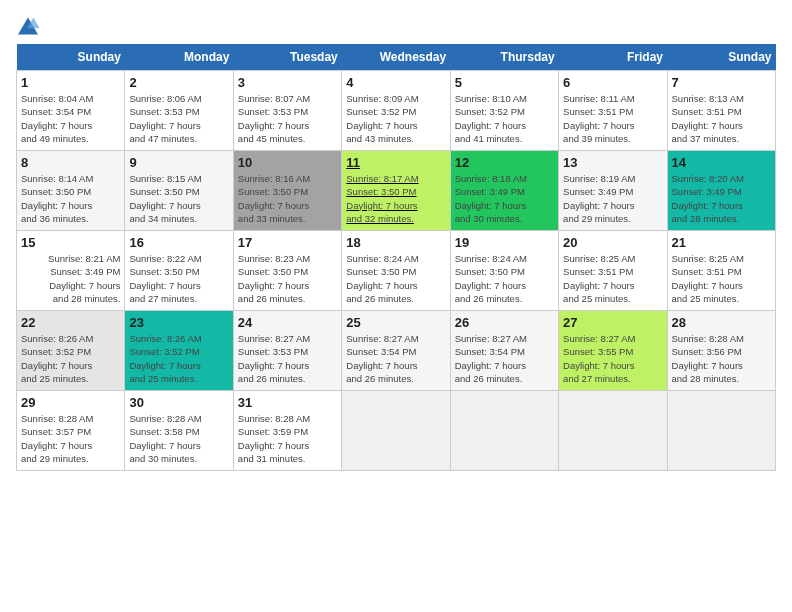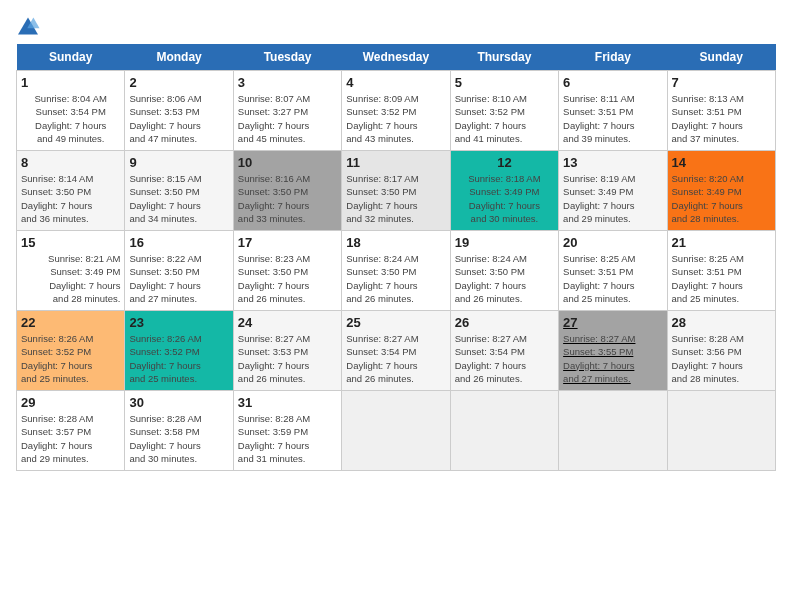--- a/index.html
+++ b/index.html
@@ -48,21 +48,21 @@
     }
     table {
       width: 100%;
       border-collapse: collapse;
       font-size: 10px;
     }
     th {
       background-color: #2a6db5;
       color: #fff;
       padding: 6px 4px;
-      text-align: center;
+      text-align: right;
       font-size: 12px;
       font-weight: bold;
     }
     td {
       border: 1px solid #ccc;
       padding: 4px;
       vertical-align: top;
       height: 80px;
       width: 14.28%;
       background: #fff;
@@ -118,36 +118,36 @@
         <th>Wednesday</th>
         <th>Thursday</th>
         <th>Friday</th>
         <th>Sunday</th>
       </tr>
   </thead>
   <tbody id="calendar-body">
   <tr>
         <td>
           <span class="day-num">1</span>
-          <div class="day-info" style="white-space: pre-line; text-align: center;">Sunrise: 8:04 AM
+          <div class="day-info" style="white-space: pre-line;">Sunrise: 8:04 AM
 Sunset: 3:54 PM
 Daylight: 7 hours
 and 49 minutes.</div>
         </td>
         <td>
           <span class="day-num">2</span>
           <div class="day-info" style="white-space: pre-line;">Sunrise: 8:06 AM
 Sunset: 3:53 PM
 Daylight: 7 hours
 and 47 minutes.</div>
         </td>
         <td>
           <span class="day-num">3</span>
           <div class="day-info" style="white-space: pre-line;">Sunrise: 8:07 AM
-Sunset: 3:27 PM
+Sunset: 3:53 PM
 Daylight: 7 hours
 and 45 minutes.</div>
         </td>
         <td>
           <span class="day-num">4</span>
           <div class="day-info" style="white-space: pre-line;">Sunrise: 8:09 AM
 Sunset: 3:52 PM
 Daylight: 7 hours
 and 43 minutes.</div>
         </td>
@@ -188,42 +188,42 @@
 Daylight: 7 hours
 and 34 minutes.</div>
         </td>
         <td style="background: #a3a3a3;">
           <span class="day-num">10</span>
           <div class="day-info" style="white-space: pre-line;">Sunrise: 8:16 AM
 Sunset: 3:50 PM
 Daylight: 7 hours
 and 33 minutes.</div>
         </td>
-        <td style="background: #e5e5e5;">
+        <td style="background: #bef264; text-decoration: underline;">
           <span class="day-num">11</span>
           <div class="day-info" style="white-space: pre-line;">Sunrise: 8:17 AM
 Sunset: 3:50 PM
 Daylight: 7 hours
 and 32 minutes.</div>
         </td>
-        <td style="background: #14b8a6; text-align: center;">
+        <td style="background: #22c55e;">
           <span class="day-num">12</span>
           <div class="day-info" style="white-space: pre-line;">Sunrise: 8:18 AM
 Sunset: 3:49 PM
 Daylight: 7 hours
 and 30 minutes.</div>
         </td>
         <td style="background: rgb(245, 245, 245);">
           <span class="day-num">13</span>
           <div class="day-info" style="white-space: pre-line;">Sunrise: 8:19 AM
 Sunset: 3:49 PM
 Daylight: 7 hours
 and 29 minutes.</div>
         </td>
-        <td style="background: #f97316; margin-left: 31px;">
+        <td style="background: #14b8a6; margin-left: 31px;">
           <span class="day-num">14</span>
           <div class="day-info" style="white-space: pre-line;">Sunrise: 8:20 AM
 Sunset: 3:49 PM
 Daylight: 7 hours
 and 28 minutes.</div>
         </td>
       </tr>
       <tr>
         <td>
           <span class="day-num">15</span>
@@ -269,21 +269,21 @@
         </td>
         <td>
           <span class="day-num">21</span>
           <div class="day-info" style="white-space: pre-line;">Sunrise: 8:25 AM
 Sunset: 3:51 PM
 Daylight: 7 hours
 and 25 minutes.</div>
         </td>
       </tr>
       <tr>
-        <td style="background: #fdba74;">
+        <td style="background: #e5e5e5;">
           <span class="day-num">22</span>
           <div class="day-info" style="white-space: pre-line;">Sunrise: 8:26 AM
 Sunset: 3:52 PM
 Daylight: 7 hours
 and 25 minutes.</div>
         </td>
         <td style="background: #14b8a6;">
           <span class="day-num">23</span>
           <div class="day-info" style="white-space: pre-line;">Sunrise: 8:26 AM
 Sunset: 3:52 PM
@@ -304,21 +304,21 @@
 Daylight: 7 hours
 and 26 minutes.</div>
         </td>
         <td style="background: rgb(245, 245, 245);">
           <span class="day-num">26</span>
           <div class="day-info" style="white-space: pre-line;">Sunrise: 8:27 AM
 Sunset: 3:54 PM
 Daylight: 7 hours
 and 26 minutes.</div>
         </td>
-        <td style="background: #a3a3a3; text-decoration: underline;">
+        <td style="background: #bef264;">
           <span class="day-num">27</span>
           <div class="day-info" style="white-space: pre-line;">Sunrise: 8:27 AM
 Sunset: 3:55 PM
 Daylight: 7 hours
 and 27 minutes.</div>
         </td>
         <td style="background: rgb(245, 245, 245);">
           <span class="day-num">28</span>
           <div class="day-info" style="white-space: pre-line;">Sunrise: 8:28 AM
 Sunset: 3:56 PM

